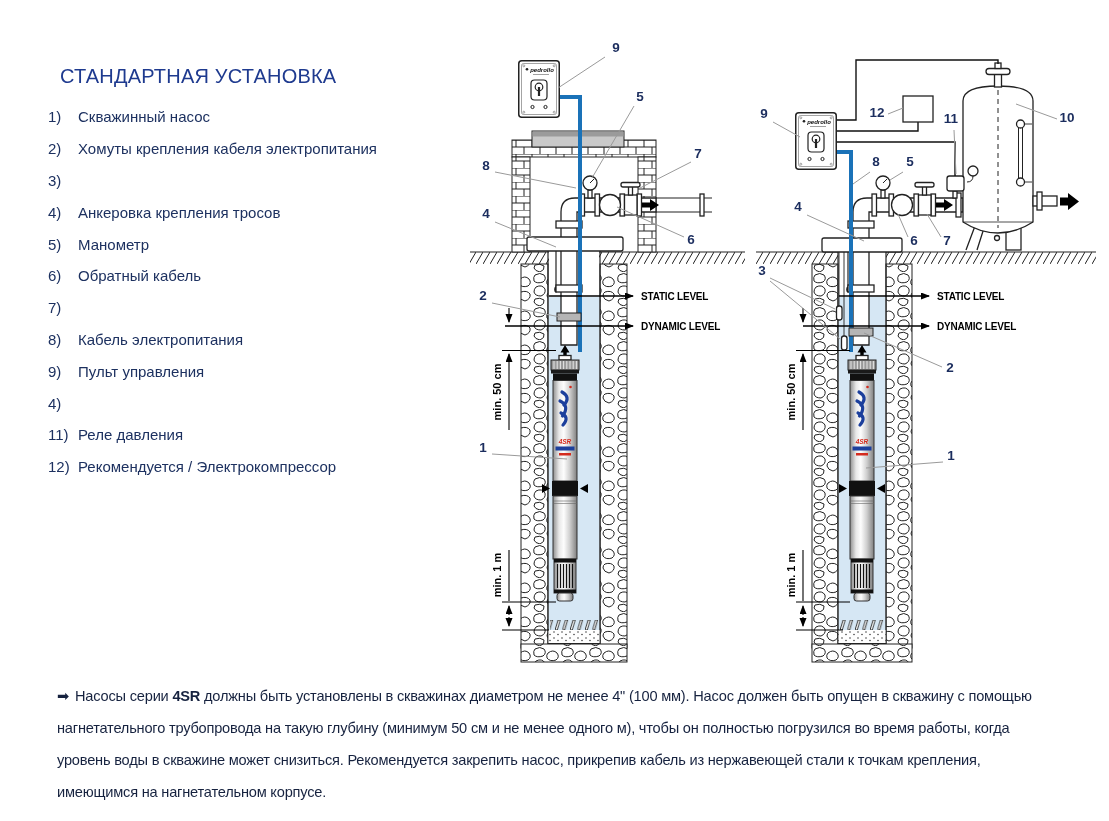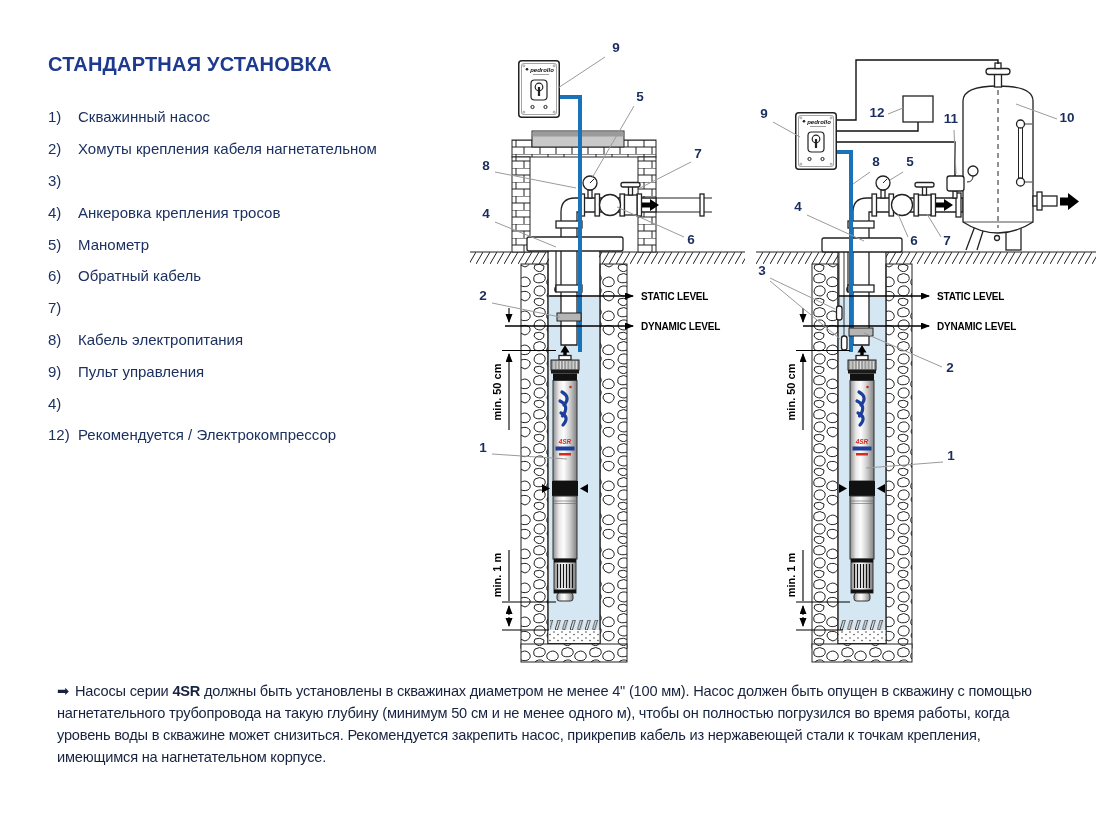--- a/index.html
+++ b/index.html
@@ -1,29 +1,29 @@
 <!DOCTYPE html>
 <html><head>
 <meta charset="utf-8">
 <style>
   html,body{margin:0;padding:0;}
   body{
     width:1109px;height:821px;background:#ffffff;position:relative;overflow:hidden;
     font-family:"Liberation Sans",sans-serif;
   }
   .title{
-    position:absolute;left:48px;top:53px;margin:0;
-    font-size:20px;font-weight:bold;color:#1e3a8f;letter-spacing:.2px;
+    position:absolute;left:48px;top:53px;margin:12px;
+    font-size:20px;font-weight:normal;color:#1e3a8f;letter-spacing:.2px;
   }
   .parts{position:absolute;left:48px;top:101px;width:430px;}
   .part-row{display:flex;height:31.8px;align-items:center;font-size:15px;color:#1d3160;}
   .part-num{width:30px;flex:0 0 30px;}
   .footnote{
     position:absolute;left:57px;top:680px;width:998px;margin:0;
-    font-size:14.6px;line-height:22px;color:#16223f;letter-spacing:-0.2px;
+    font-size:14.6px;line-height:32px;color:#16223f;letter-spacing:-0.2px;
   }
   .footnote b{font-weight:bold;}
   .fn-arrow{margin-right:6px;}
   svg.diagrams{position:absolute;left:470px;top:28px;}
   svg text{font-family:"Liberation Sans",sans-serif;}
   .callout{font-size:13.5px;font-weight:bold;fill:#1b2d5e;text-anchor:middle;}
   .lvl{font-size:10px;font-weight:bold;fill:#000;letter-spacing:-0.2px;}
   .dim{font-size:11px;font-weight:bold;fill:#000;text-anchor:middle;}
   .ldr{stroke:#9a9a9a;stroke-width:1;fill:none;}
   .pipe{fill:#fff;stroke:#222;stroke-width:1.3;}
@@ -35,21 +35,21 @@
 
 <h1 class="title">СТАНДАРТНАЯ УСТАНОВКА</h1>
 
 <div class="parts">
   <div class="part-row">
       <span class="part-num">1)</span>
       <span class="part-label">Скважинный насос</span>
     </div>
   <div class="part-row">
       <span class="part-num">2)</span>
-      <span class="part-label">Хомуты крепления кабеля нагнетательном</span>
+      <span class="part-label">Хомуты крепления кабеля электропитания</span>
     </div>
   <div class="part-row">
       <span class="part-num">3)</span>
     </div>
   <div class="part-row">
       <span class="part-num">4)</span>
       <span class="part-label">Анкеровка крепления тросов</span>
     </div>
   <div class="part-row">
       <span class="part-num">5)</span>
@@ -65,20 +65,24 @@
   <div class="part-row">
       <span class="part-num">8)</span>
       <span class="part-label">Кабель электропитания</span>
     </div>
   <div class="part-row">
       <span class="part-num">9)</span>
       <span class="part-label">Пульт управления</span>
     </div>
   <div class="part-row">
       <span class="part-num">4)</span>
+    </div>
+  <div class="part-row">
+      <span class="part-num">11)</span>
+      <span class="part-label">Реле давления</span>
     </div>
   <div class="part-row">
       <span class="part-num">12)</span>
       <span class="part-label">Рекомендуется / Электрокомпрессор</span>
     </div>
 </div>
 
 <svg class="diagrams" width="639" height="648" viewBox="470 28 639 648">
   <defs>
     <marker id="mArr" markerWidth="9" markerHeight="8" refX="8" refY="3.5" orient="auto" markerUnits="userSpaceOnUse">

